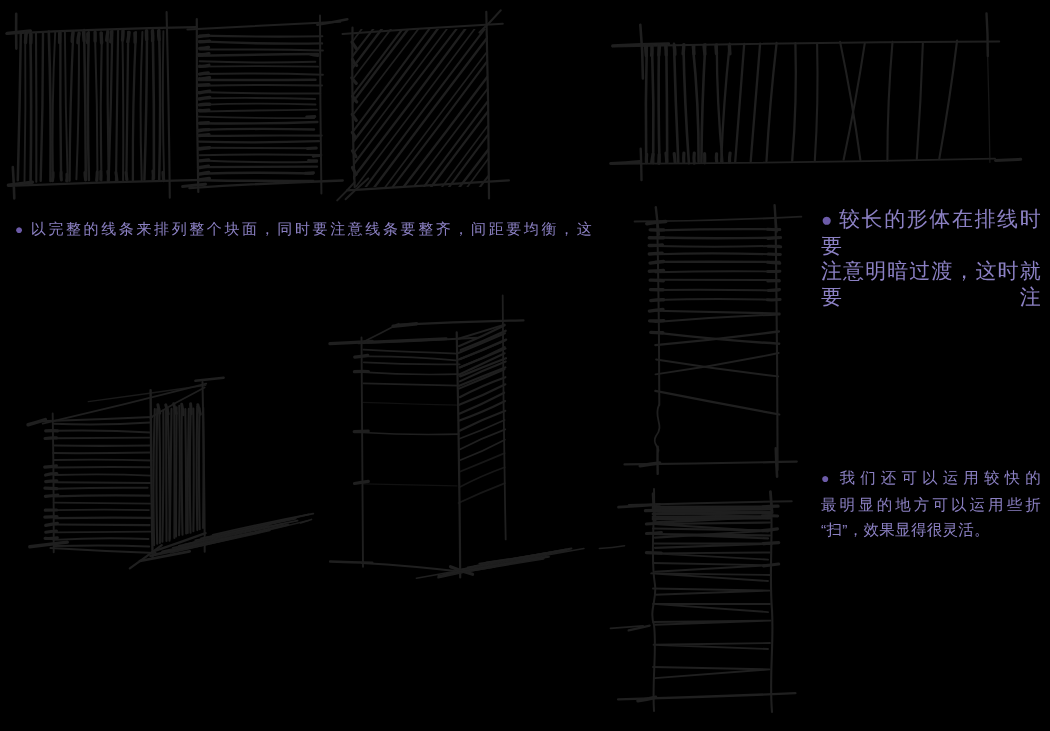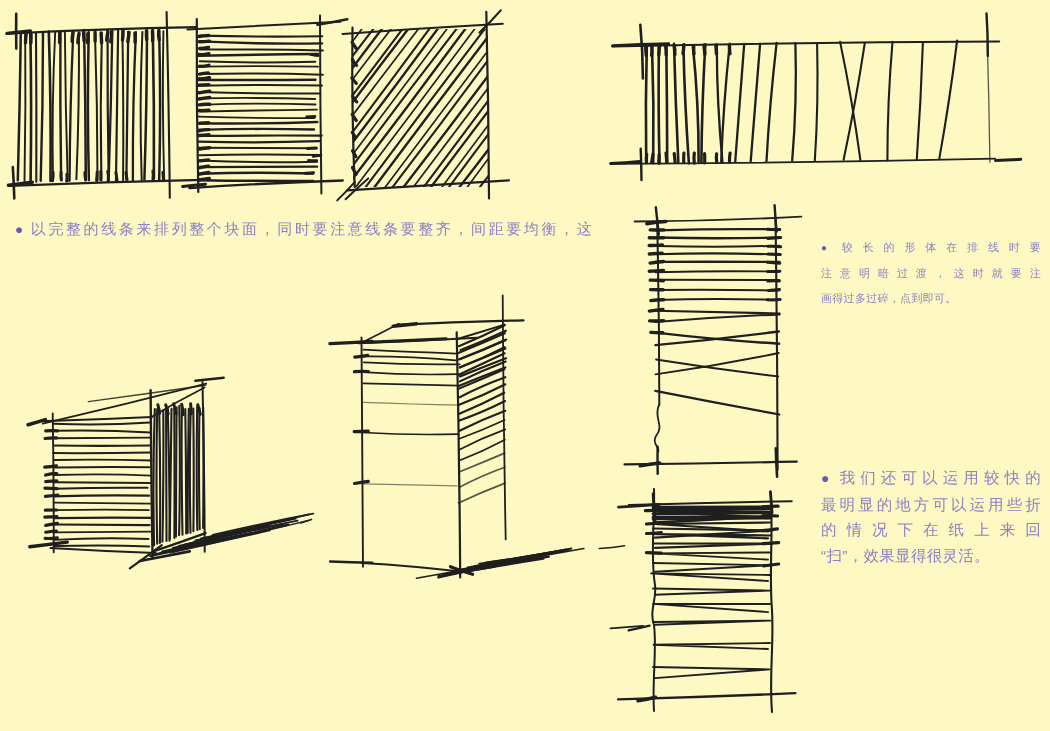--- a/index.html
+++ b/index.html
@@ -1,26 +1,26 @@
 <!DOCTYPE html>
 <html><head>
 <meta charset="utf-8">
 <style>
   html,body{margin:0;padding:0;background:#ffffff;}
   .page{
-    position:relative;width:1050px;height:731px;background:#fef9c3;overflow:hidden;
+    position:relative;width:1050px;height:731px;background:#000000;overflow:hidden;
     font-family:"Liberation Sans","DejaVu Sans",sans-serif;
   }
   #sketch{position:absolute;left:0;top:0;width:1050px;height:731px;}
   .caption{position:absolute;color:#8c81c4;letter-spacing:0.3px;}
   .caption .line{text-align:justify;text-align-last:justify;}
   .caption .line.last{text-align-last:left;}
   .caption .bullet{color:#6c5ba8;margin-right:5px;font-size:0.9em;}
   #cap-left{left:15px;top:216px;width:577px;font-size:15px;line-height:26px;}
-  #cap-rt{left:821px;top:206px;width:220px;font-size:11px;line-height:25.6px;margin-top:29px;}
+  #cap-rt{left:821px;top:206px;width:220px;font-size:21px;line-height:25.6px;}
   #cap-rb{left:821px;top:465px;width:220px;font-size:15.5px;line-height:25.6px;}
 </style>
 </head>
 <body>
 
 <div class="page">
   <svg id="sketch" viewBox="0 0 1050 731" xmlns="http://www.w3.org/2000/svg">
       <g fill="none" stroke="#1f1f1f" stroke-linecap="round" stroke-linejoin="round">
         <path d="M16.2 13.7 Q16 31.3 16.3 48.6" stroke-width="2.6"></path>
         <path d="M6.3 33.8 Q101.1 28.7 196.8 27.1" stroke-width="2.1"></path>
@@ -478,21 +478,19 @@
         <path d="M486.4 562.3 Q527 557 566.3 549.5" stroke-width="1.8"></path>
         <path d="M599.3 548.5 Q612.4 547.6 624.6 545.7" stroke-width="1.4"></path>
       </g>
     </svg>
   <div class="caption" id="cap-left" style="color: rgb(140, 129, 196);">
       <div class="line"><span class="bullet" style="color: rgb(108, 91, 168);">●</span>以完整的线条来排列整个块面，同时要注意线条要整齐，间距要均衡，这</div>
     </div>
   <div class="caption" id="cap-rt" style="color: rgb(140, 129, 196);">
       <div class="line"><span class="bullet" style="color: rgb(108, 91, 168);">●</span>较长的形体在排线时要</div>
       <div class="line">注意明暗过渡，这时就要注</div>
-      <div class="line last">画得过多过碎，点到即可。</div>
     </div>
   <div class="caption" id="cap-rb" style="color: rgb(140, 129, 196);">
       <div class="line"><span class="bullet" style="color: rgb(108, 91, 168);">●</span>我们还可以运用较快的</div>
       <div class="line">最明显的地方可以运用些折</div>
-      <div class="line">的情况下在纸上来回</div>
       <div class="line last">“扫”，效果显得很灵活。</div>
     </div>
 </div>
 
 </body></html>

